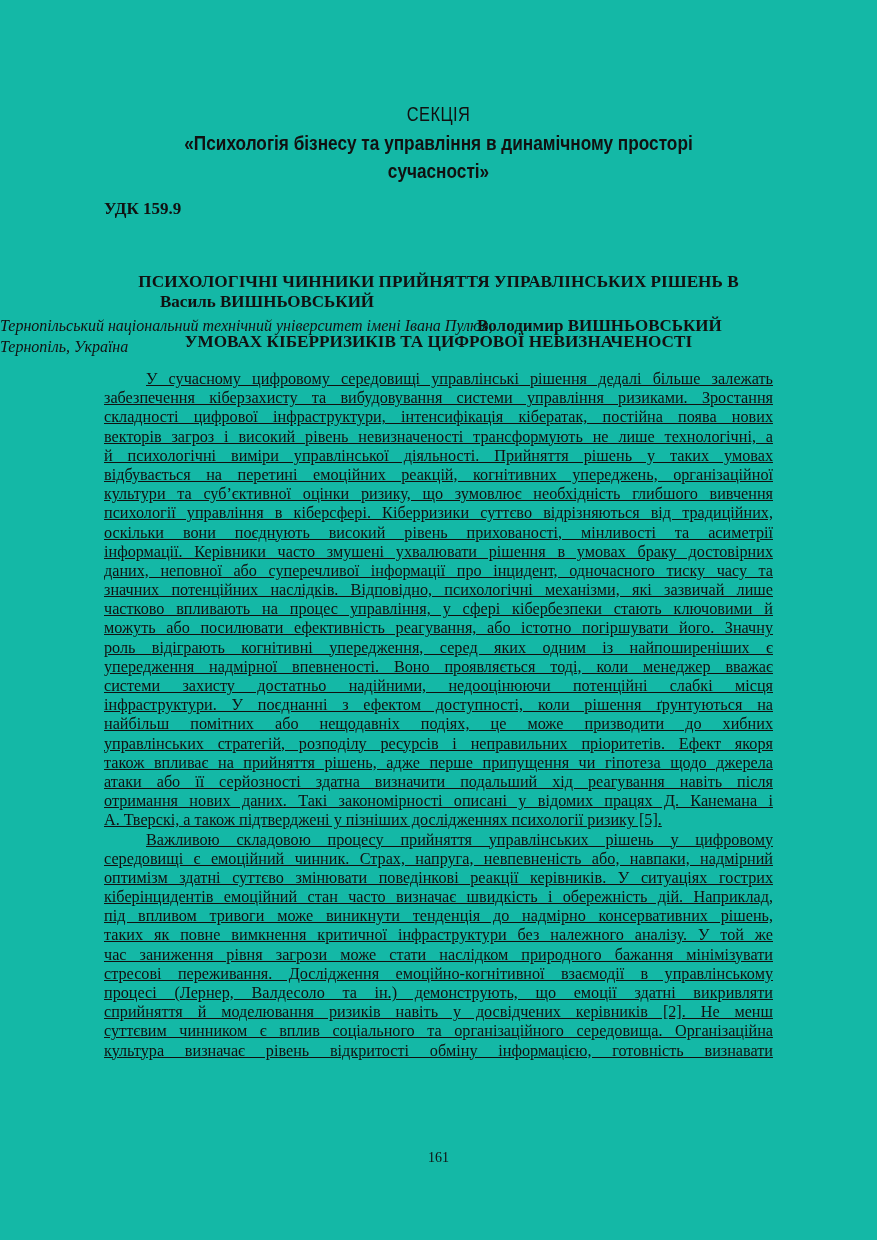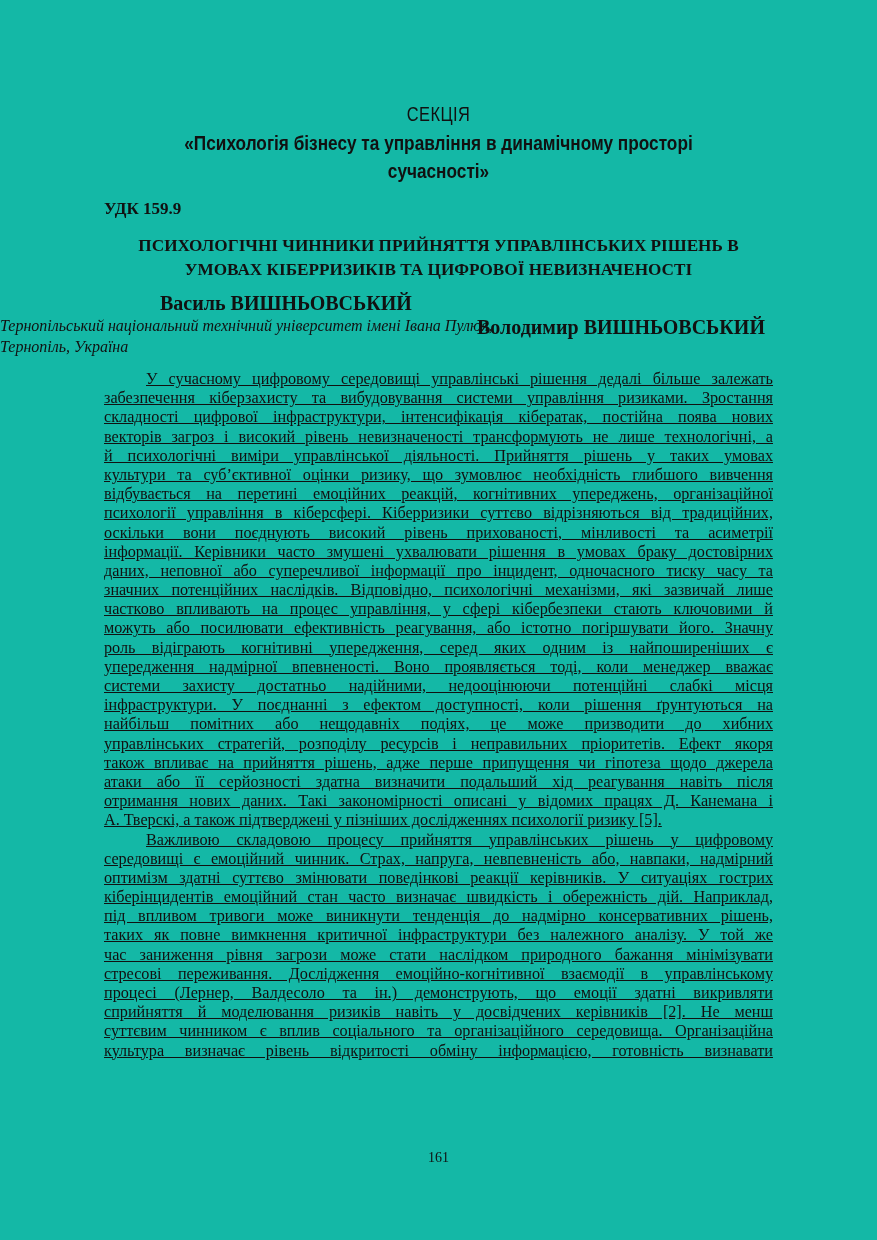--- a/index.html
+++ b/index.html
@@ -18,25 +18,25 @@
   .section-title span { display: block; transform: scaleX(0.84); transform-origin: center; }
 
   .udk {
     position: absolute; top: 199px; left: 104px;
     font-family: "Liberation Serif", serif; font-weight: bold; font-size: 17px;
   }
   .article-title {
     position: absolute; top: 234px; left: 0; width: 877px; text-align: center;
     font-family: "Liberation Serif", serif; font-weight: bold; font-size: 17.2px; line-height: 24px;
   }
-  .article-title span { display: block; }
+  .article-title span { display: block; margin-top: 36px; }
 
   .authors {
     position: absolute; top: 292px; left: 0; width: 877px; height: 22px;
-    font-family: "Liberation Serif", serif; font-weight: bold; font-size: 20px;
+    font-family: "Liberation Serif", serif; font-weight: bold; font-size: 17px;
   }
   .author-1 { position: absolute; left: 160px; top: 0; }
   .author-2 { position: absolute; left: 477px; top: 0; margin-top: 24px; }
 
   .affiliation {
     position: absolute; top: 315px; left: 0; width: 877px; text-align: left;
     font-family: "Liberation Serif", serif; font-style: italic; font-size: 16px; line-height: 21px;
   }
   .affiliation span { display: block; }
 
@@ -84,22 +84,22 @@
     <span>Тернопільський національний технічний університет імені Івана Пулюя,</span>
     <span>Тернопіль, Україна</span>
   </div>
 
   <div class="body-text">
     <span class="line indent">У сучасному цифровому середовищі управлінські рішення дедалі більше залежать</span>
     <span class="line">забезпечення кіберзахисту та вибудовування системи управління ризиками. Зростання</span>
     <span class="line">складності цифрової інфраструктури, інтенсифікація кібератак, постійна поява нових</span>
     <span class="line">векторів загроз і високий рівень невизначеності трансформують не лише технологічні, а</span>
     <span class="line">й психологічні виміри управлінської діяльності. Прийняття рішень у таких умовах</span>
+    <span class="line">відбувається на перетині емоційних реакцій, когнітивних упереджень, організаційної</span>
     <span class="line">культури та суб’єктивної оцінки ризику, що зумовлює необхідність глибшого вивчення</span>
-    <span class="line">відбувається на перетині емоційних реакцій, когнітивних упереджень, організаційної</span>
     <span class="line">психології управління в кіберсфері. Кіберризики суттєво відрізняються від традиційних,</span>
     <span class="line">оскільки вони поєднують високий рівень прихованості, мінливості та асиметрії</span>
     <span class="line">інформації. Керівники часто змушені ухвалювати рішення в умовах браку достовірних</span>
     <span class="line">даних, неповної або суперечливої інформації про інцидент, одночасного тиску часу та</span>
     <span class="line">значних потенційних наслідків. Відповідно, психологічні механізми, які зазвичай лише</span>
     <span class="line">частково впливають на процес управління, у сфері кібербезпеки стають ключовими й</span>
     <span class="line">можуть або посилювати ефективність реагування, або істотно погіршувати його. Значну</span>
     <span class="line">роль відіграють когнітивні упередження, серед яких одним із найпоширеніших є</span>
     <span class="line">упередження надмірної впевненості. Воно проявляється тоді, коли менеджер вважає</span>
     <span class="line">системи захисту достатньо надійними, недооцінюючи потенційні слабкі місця</span>

